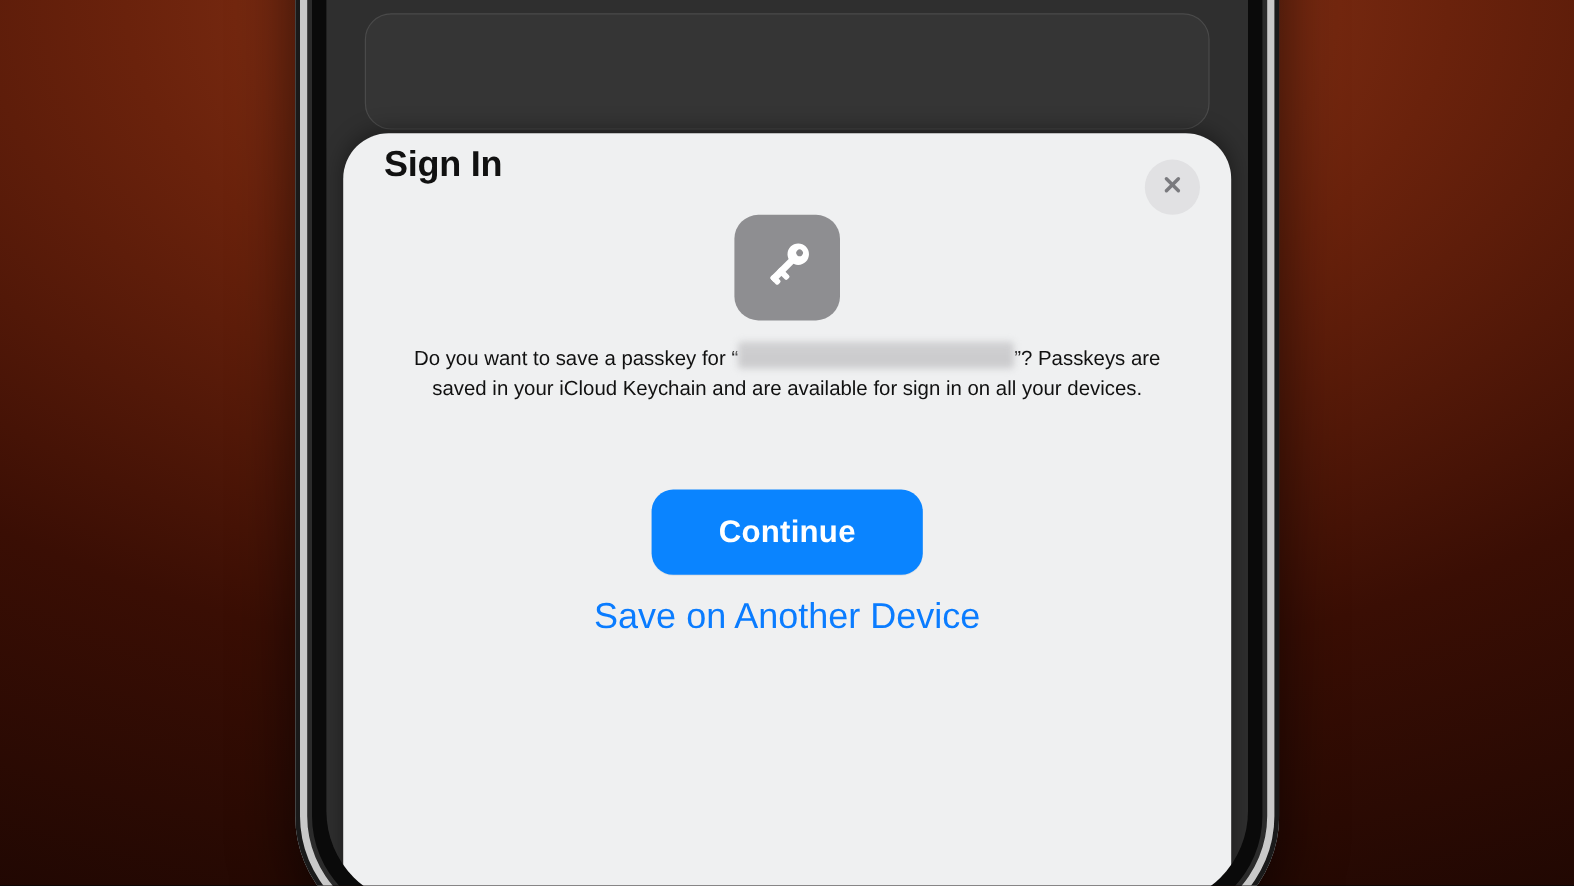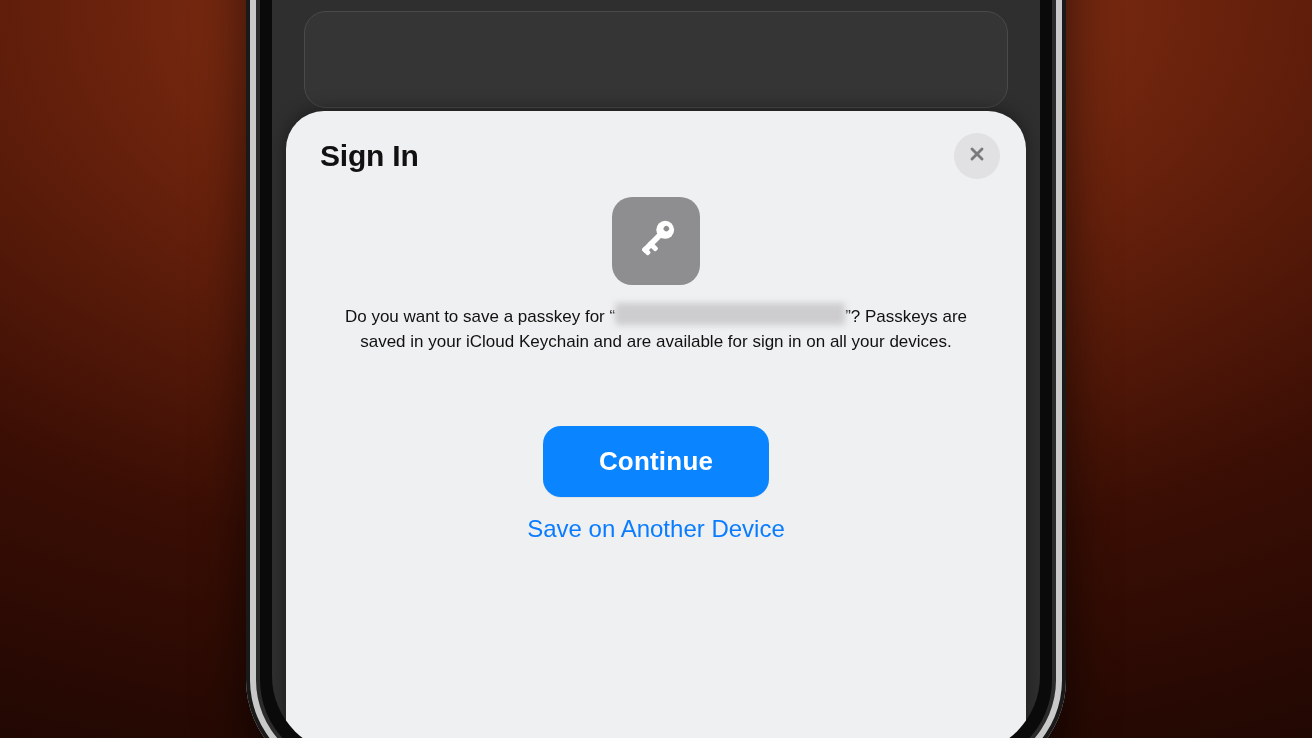--- a/index.html
+++ b/index.html
@@ -67,21 +67,21 @@
     top: 505px;
     bottom: 0;
     background: #eff0f1;
     border-top-left-radius: 38px;
     border-top-right-radius: 38px;
     box-shadow: 0 -2px 18px rgba(0,0,0,0.4);
   }
 
   .sheet-header {
     position: relative;
-    padding: 28px 34px 6px 34px;
+    padding: 10px 34px 6px 34px;
   }
 
   .sheet-title {
     font-size: 30px;
     font-weight: 700;
     color: #111;
     letter-spacing: -0.2px;
   }
 
   .close-btn {
@@ -145,21 +145,21 @@
     font-weight: 600;
     padding: 20px 56px;
     border-radius: 18px;
     letter-spacing: 0.2px;
     cursor: pointer;
     box-shadow: 0 1px 0 rgba(0,0,0,0.05);
   }
 
   .secondary-link {
     color: #0a7cff;
-    font-size: 24px;
+    font-size: 30px;
     font-weight: 400;
     cursor: pointer;
   }
 
 </style>
 </head>
 <body>
 
 <div class="stage">
 

